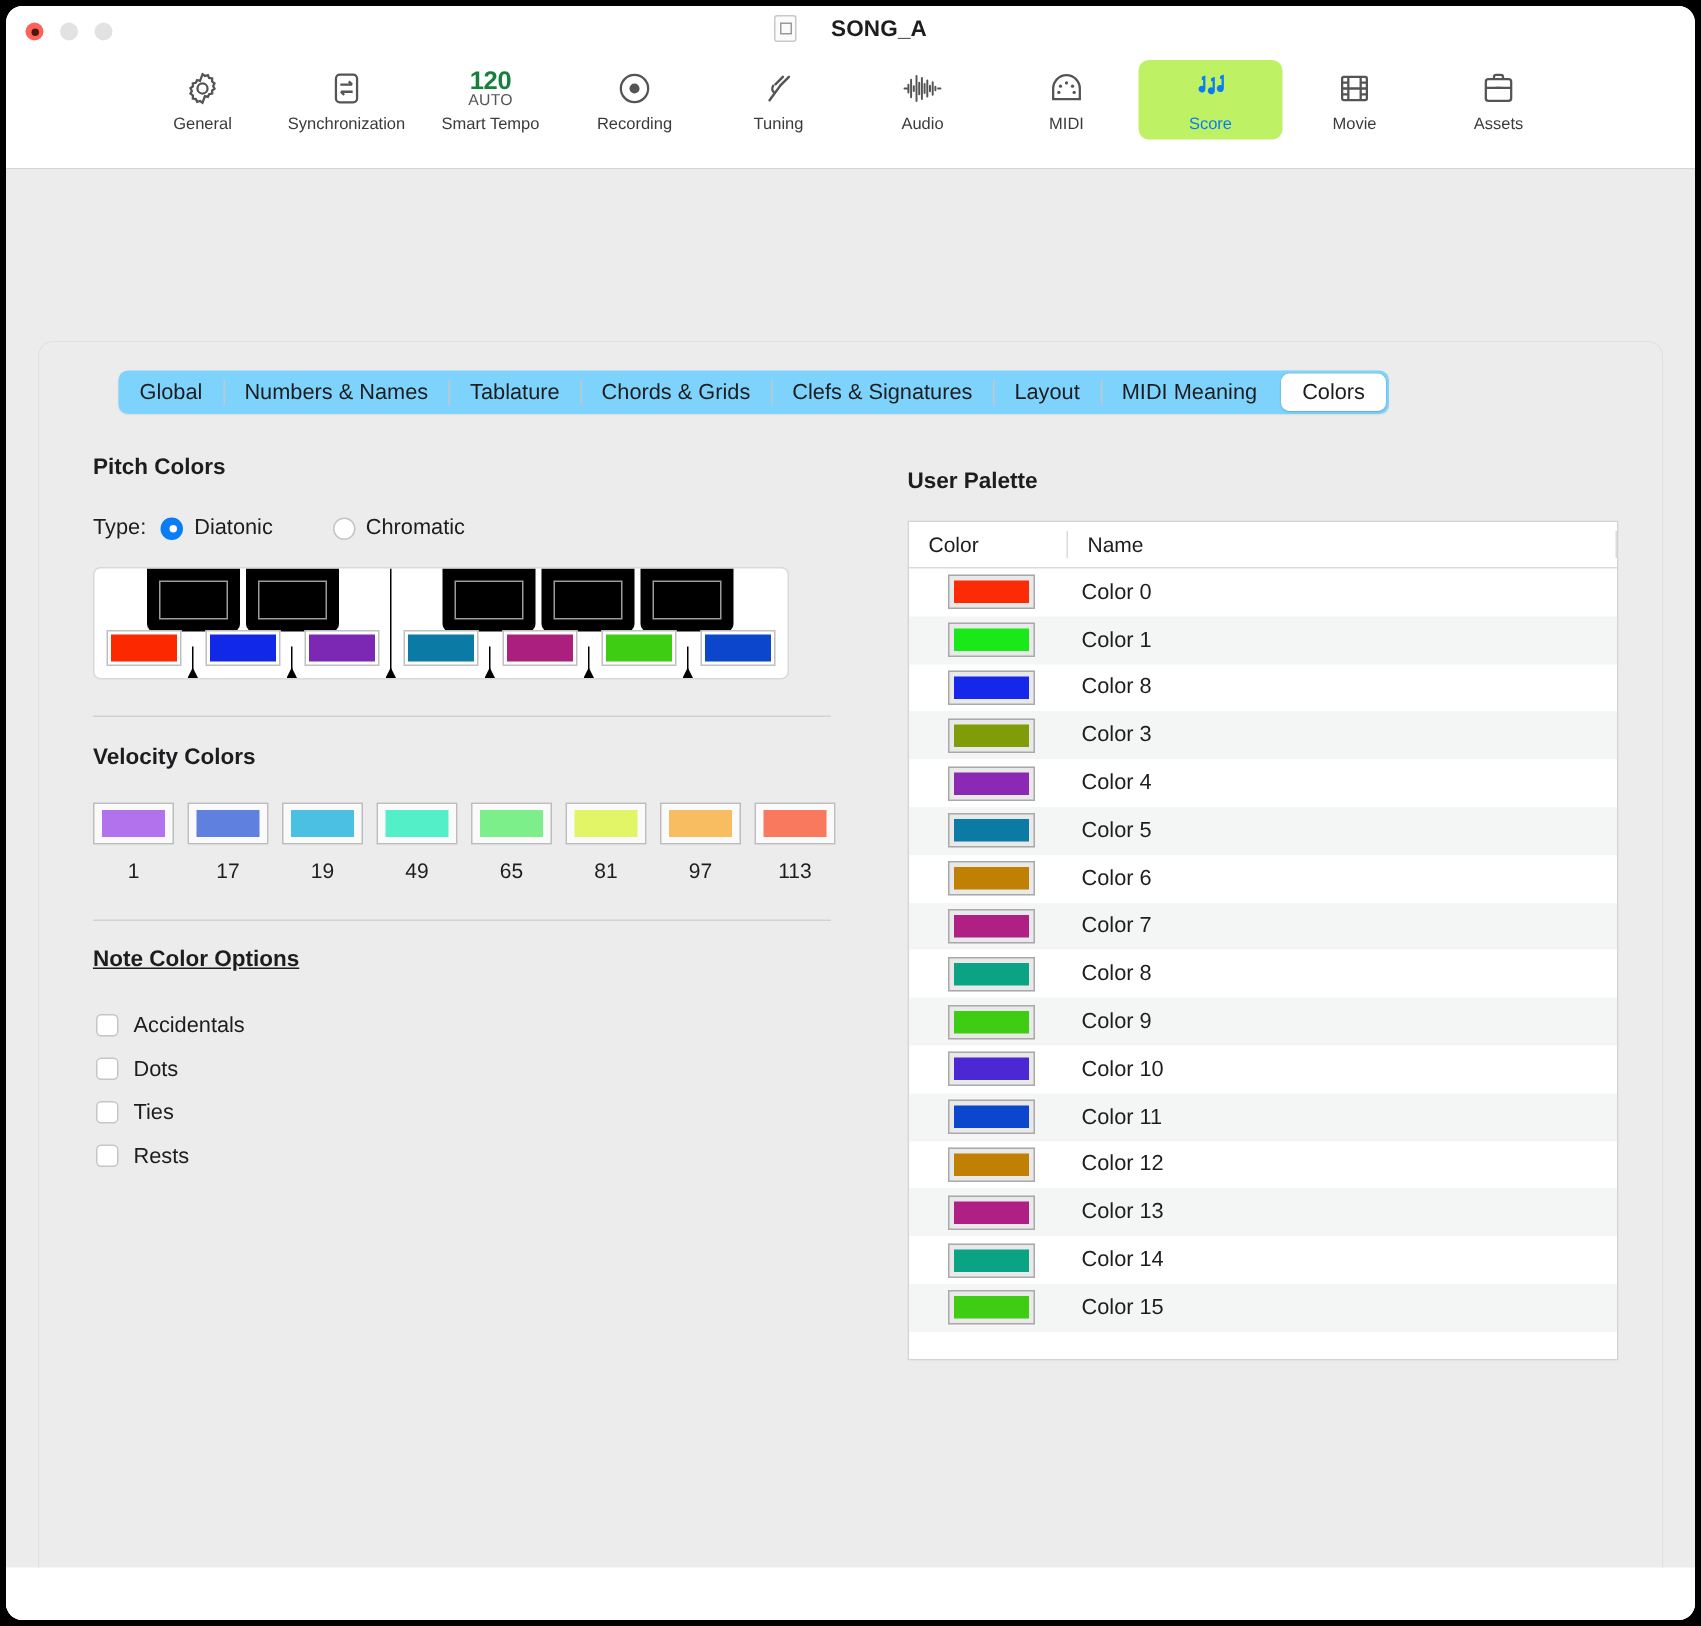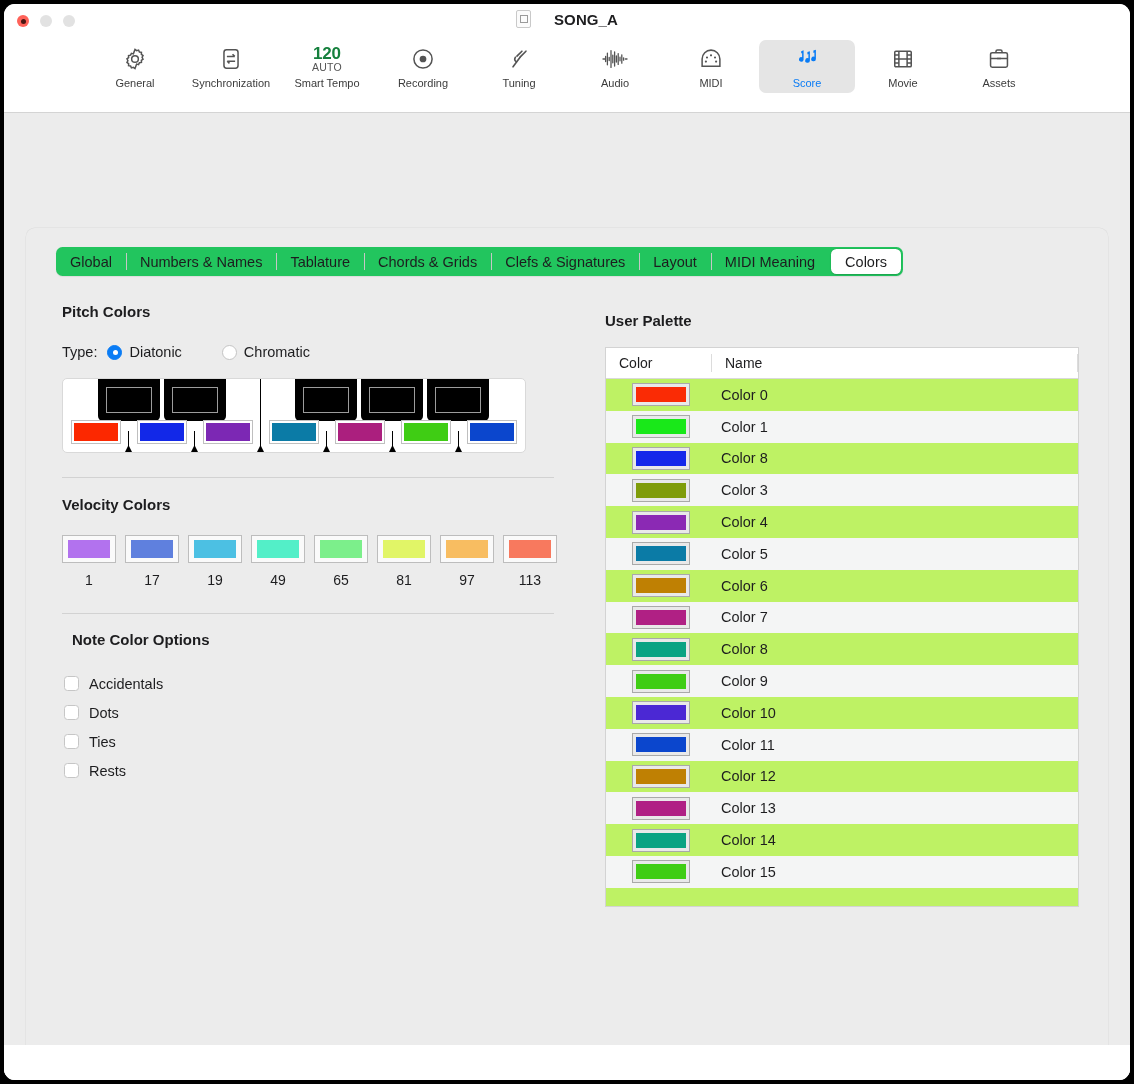--- a/index.html
+++ b/index.html
@@ -79,21 +79,21 @@
     padding-top: 4px;
   }
   .tb-item {
     width: 96px;
     display: flex; flex-direction: column;
     align-items: center;
     padding: 4px 0 4px 0;
     border-radius: 7px;
     cursor: default;
   }
-  .tb-item.selected { background: #e5e5e5; }
+  .tb-item.selected { background: #bef264; }
   .tb-icon {
     height: 30px;
     display: flex; align-items: center; justify-content: center;
     color: #545454;
   }
   .tb-label {
     font-size: 11px;
     color: #3b3b3b;
     margin-top: 3px;
     white-space: nowrap;
@@ -110,23 +110,23 @@
   }
 
   
   #content {
     position: relative;
     height: 972px;
     background: #ececec;
   }
   #tabbar-outer {
     position: absolute;
-    left: 52px; top: 134px;
+    left: 75px; top: 134px;
     height: 29px;
-    background: #22c55e;
+    background: #7dd3fc;
     border-radius: 6.5px;
     display: flex;
     align-items: center;
     box-shadow: 0 0.5px 1px rgba(0,0,0,0.07);
   }
   .tab {
     position: relative;
     height: 25px;
     display: flex; align-items: center;
     padding: 0 14px;
@@ -265,21 +265,21 @@
     background: #fafafa;
     border: 1px solid #bdbdbd;
     padding: 4px 5px;
   }
   .vel-swatch i { display: block; width: 100%; height: 100%; }
   .vel-label {
     font-size: 14px; color: #1d1d1f; margin-top: 9px;
   }
 
   
-  #note-title { left: 68px; top: 518px; }
+  #note-title { left: 58px; top: 518px; text-decoration: underline; }
   #note-opts {
     position: absolute; left: 60px; top: 556px;
   }
   .chk-row {
     display: flex; align-items: center; gap: 10px;
     height: 29px;
     cursor: default;
   }
   .chk-box {
     width: 15px; height: 15px;
@@ -289,21 +289,21 @@
     box-sizing: border-box;
   }
   .chk-label { font-size: 14.5px; color: #1d1d1f; }
 
   
   #palette-title { left: 601px; top: 199px; }
   #palette-box {
     position: absolute;
     left: 601px; top: 234px;
     width: 474px; height: 560px;
-    background: #bef264;
+    background: #ffffff;
     border: 1px solid #d3d3d3;
     box-sizing: border-box;
     overflow: hidden;
   }
   #palette-head {
     position: relative;
     height: 30px;
     background: #ffffff;
     border-bottom: 1px solid #d9d9d9;
     display: flex; align-items: center;

